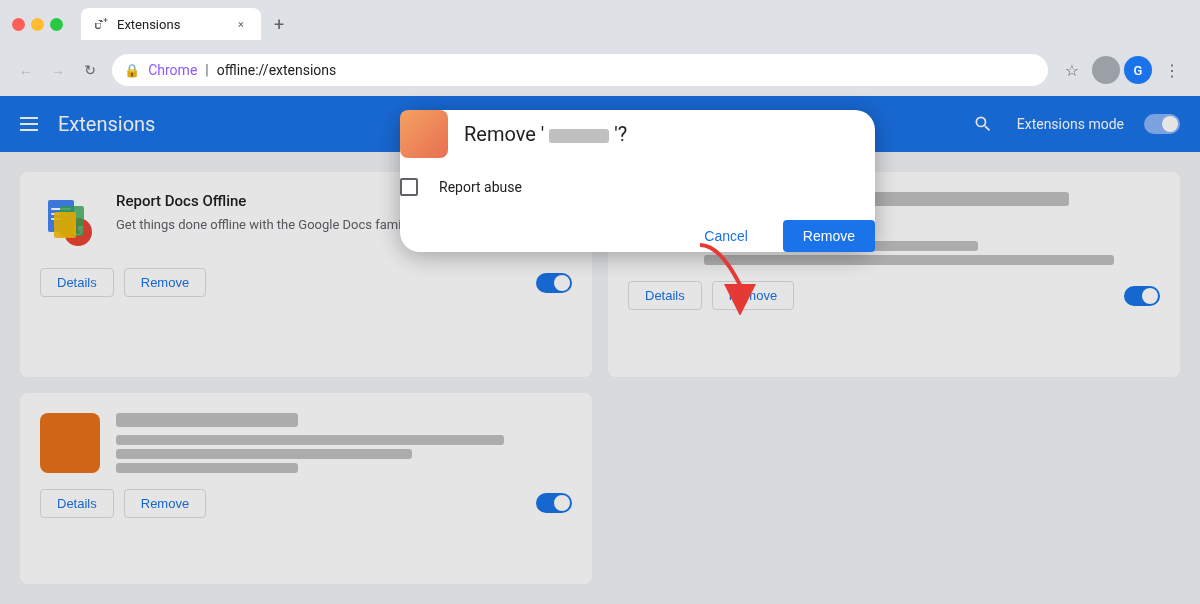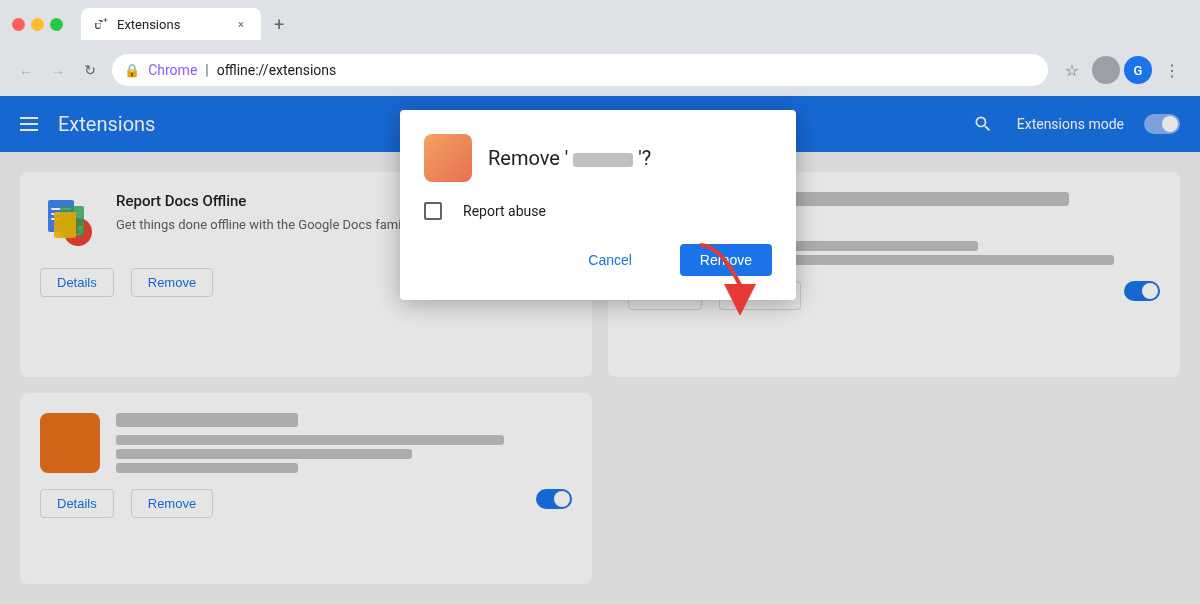--- a/index.html
+++ b/index.html
@@ -258,21 +258,22 @@
       color: #202124;
       margin-bottom: 6px;
     }
     .ext-info p {
       font-size: 13px;
       color: #5f6368;
       line-height: 1.4;
     }
     .ext-card-footer {
       display: flex;
-      gap: 17px;
+      align-items: center;
+      gap: 10px;
     }
     .btn-outline {
       padding: 6px 16px;
       border: 1px solid #dadce0;
       border-radius: 4px;
       background: white;
       color: #1a73e8;
       font-size: 13px;
       cursor: pointer;
     }
@@ -327,26 +328,25 @@
       bottom: 0;
       background: rgba(0,0,0,0.1);
       z-index: 10;
     }
 
     
     .dialog {
       position: fixed;
       top: 110px;
       left: 400px;
-      width: 396px;
+      width: 475px;
       background: white;
-      border-radius: 4px;
+      border-radius: 20px;
       box-shadow: 0 4px 24px rgba(0,0,0,0.3);
       z-index: 20;
-      padding: 24px;
     }
     .dialog-header {
       display: flex;
       align-items: center;
       gap: 16px;
       margin-bottom: 20px;
     }
     .dialog-ext-icon {
       width: 48px;
       height: 48px;
@@ -373,21 +373,21 @@
       flex-shrink: 0;
       cursor: pointer;
     }
     .checkbox-label {
       font-size: 14px;
       color: #202124;
     }
     .dialog-buttons {
       display: flex;
       justify-content: flex-end;
-      gap: 28px;
+      gap: 15px;
     }
     .btn-cancel {
       padding: 8px 20px;
       border: none;
       background: transparent;
       color: #1a73e8;
       font-size: 14px;
       font-weight: 500;
       cursor: pointer;
       border-radius: 4px;

